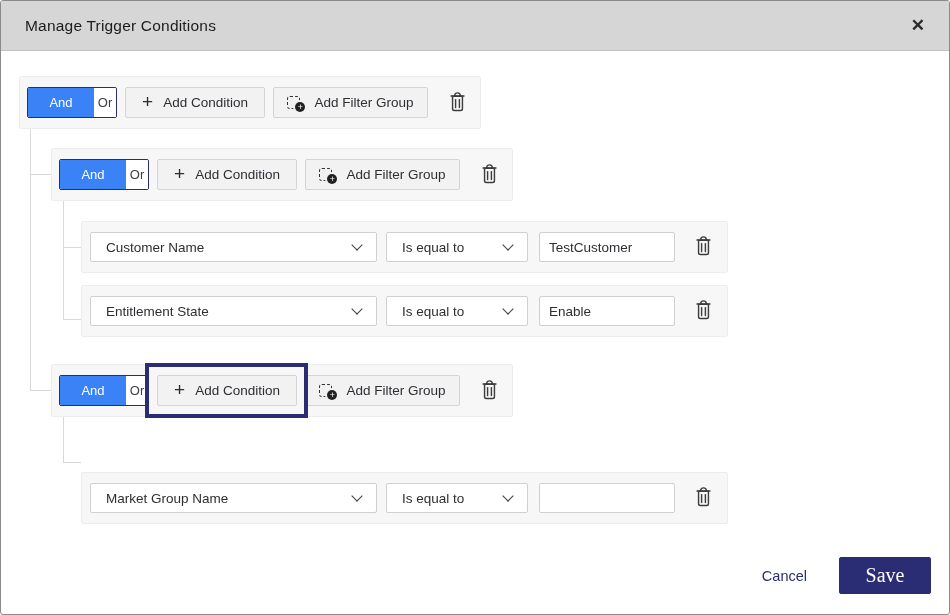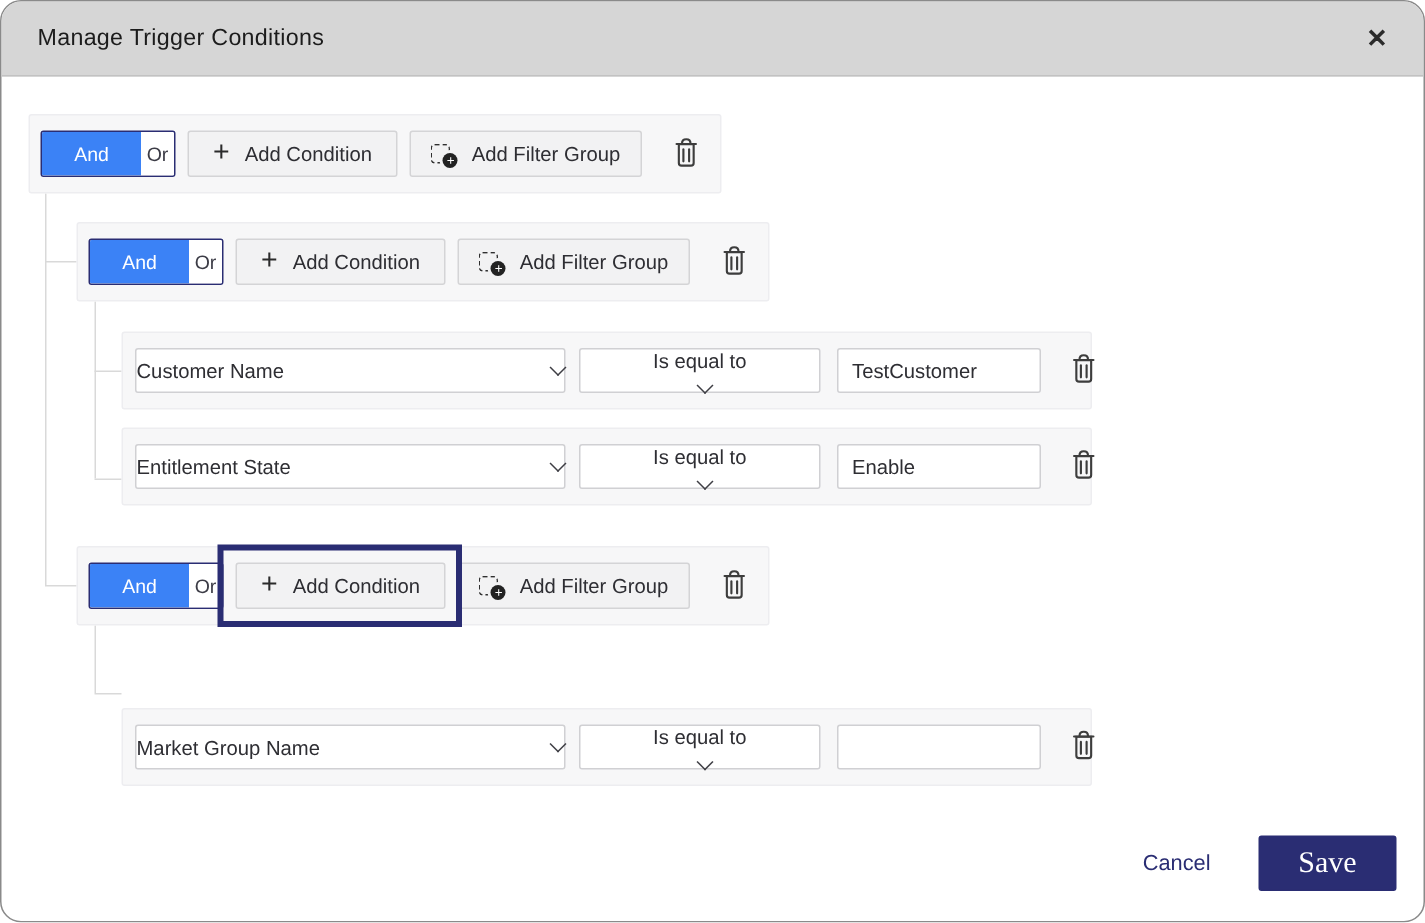--- a/index.html
+++ b/index.html
@@ -1,19 +1,19 @@
 <!DOCTYPE html>
 <html><head>
 <meta charset="utf-8">
 <style>
   * { margin:0; padding:0; box-sizing:border-box; }
   html,body { width:950px; height:615px; background:#fff; font-family:"Liberation Sans", sans-serif; }
   .modal {
     position:relative; width:950px; height:615px; background:#fff;
-    border:1px solid #8a8a8a; border-radius:14px; overflow:hidden;
+    border:1px solid #8a8a8a; border-radius:3px; overflow:hidden;
   }
   
   .modal-header {
     position:absolute; left:0; top:0; width:100%; height:50px;
     background:#d6d6d6; border-bottom:1px solid #c2c2c2;
     display:flex; align-items:center; padding:0 18px 0 24px;
   }
   .modal-title { font-size:15.5px; color:#1c1c1c; letter-spacing:.2px; }
   .close-btn {
     margin-left:auto; background:none; border:none; cursor:pointer;
@@ -57,25 +57,25 @@
     box-shadow:0 0 0 2px #f2f2f3;
   }
   
   .trash-btn {
     background:none; border:none; cursor:pointer; margin-left:18px;
     display:flex; align-items:center; justify-content:center; padding:2px;
   }
   
   .fld {
     height:30px; background:#fff; border:1px solid #d0d0d3; border-radius:2px;
-    display:flex; align-items:center; padding:0 0; font-size:13.5px; color:#2e2e33;
+    display:flex; align-items:center; padding:0 15px; font-size:13.5px; color:#2e2e33;
     flex:none; cursor:pointer;
   }
   .sel-field { width:287px; margin-right:9px; }
-  .sel-op    { width:161px; margin-right:11px;flex-direction:column; }
+  .sel-op    { width:142px; margin-right:11px; }
   .sel-label { flex:1; white-space:nowrap; overflow:hidden; }
   .chev {
     width:8px; height:8px; flex:none; margin-left:6px; margin-top:-4px;
     border-right:1.7px solid #3e3e44; border-bottom:1.7px solid #3e3e44;
     transform:rotate(45deg);
   }
   .txt-input {
     width:136px; height:30px; background:#fff; border:1px solid #d0d0d3; border-radius:2px;
     padding:0 9px; font-size:13.5px; color:#2e2e33; font-family:"Liberation Sans", sans-serif;
   }

